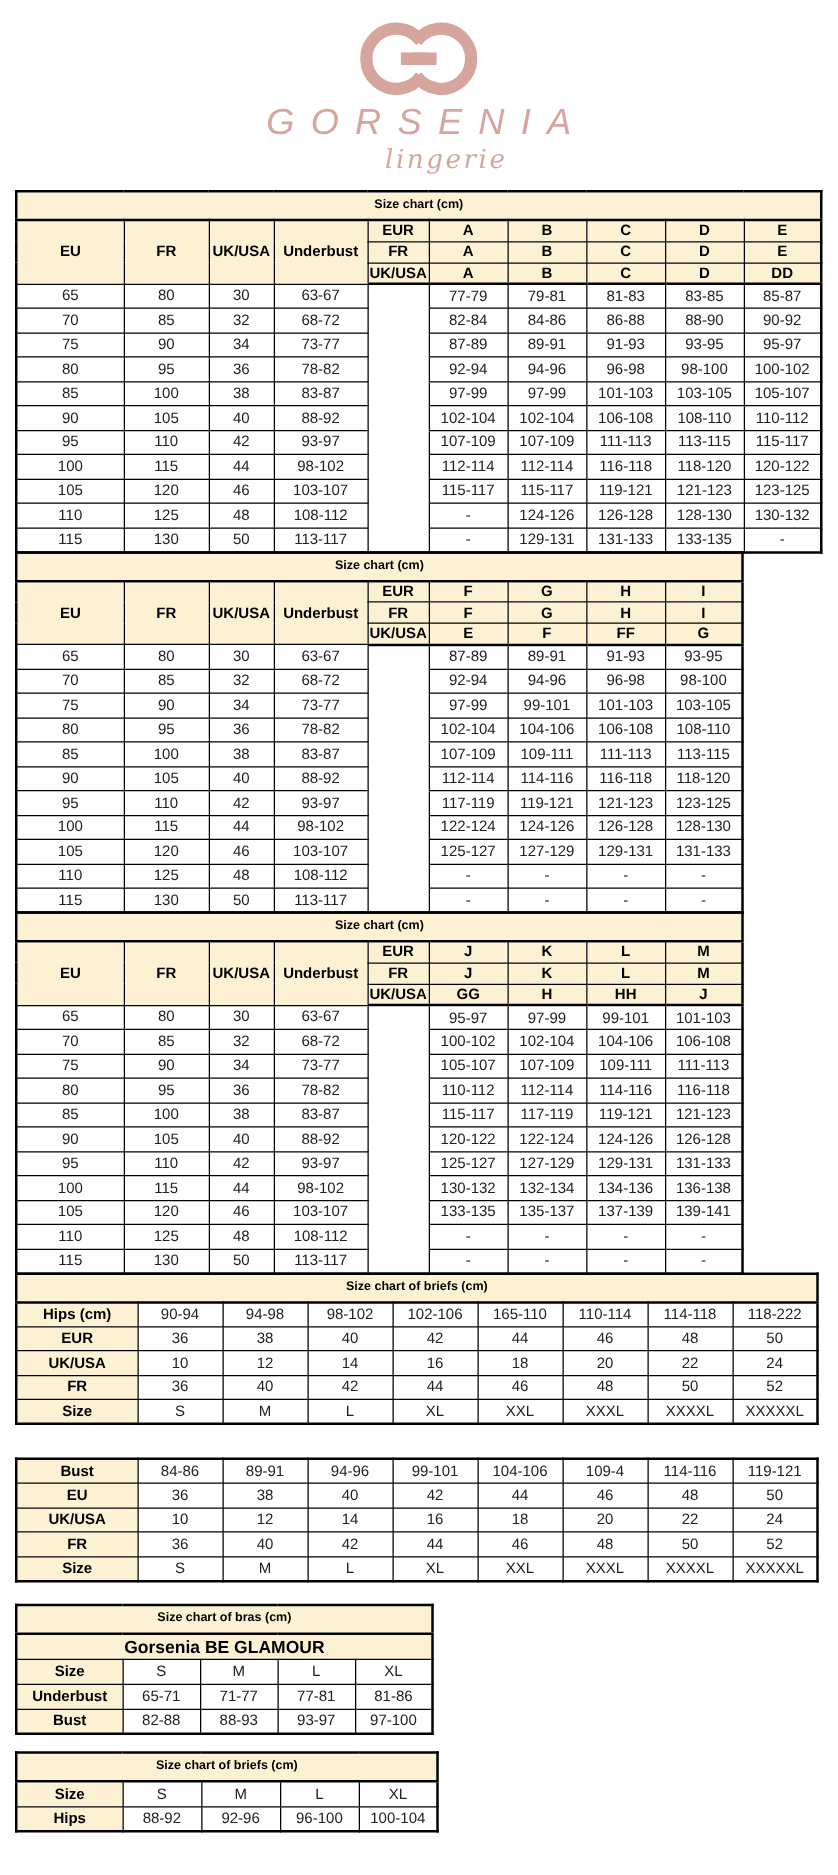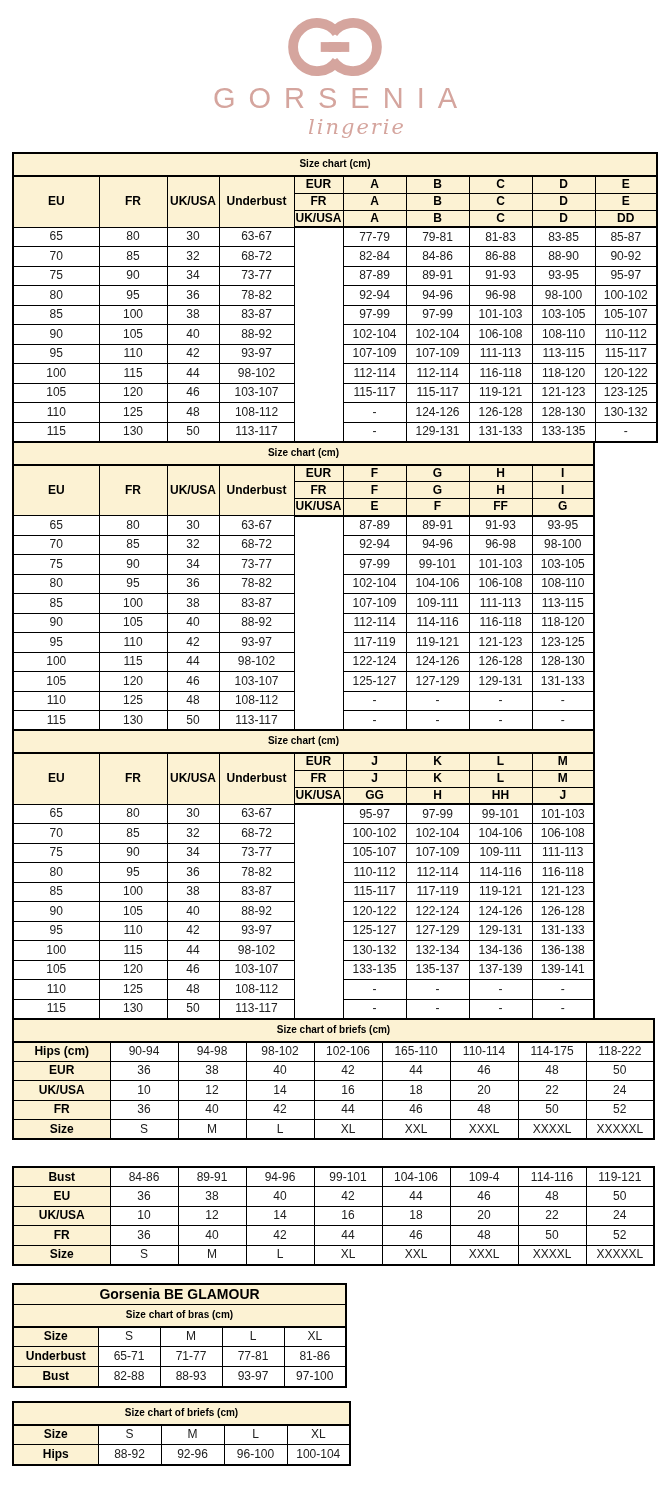--- a/index.html
+++ b/index.html
@@ -6,21 +6,21 @@
   body{
     width:670px;height:1500px;background:#ffffff;
     font-family:"Liberation Sans",sans-serif;
     -webkit-font-smoothing:antialiased;
   }
   
   .logo{height:138px;padding-top:14px;text-align:center;}
   .logo svg{display:block;margin:0 auto;}
   .brand{
     font-size:29px;font-weight:400;letter-spacing:13px;
-    color:var(--pink);margin-top:2px;text-indent:13px;
+    color:var(--pink);margin-top:2px;text-indent:13px;font-style:italic;
   }
   .tagline{
     font-family:"DejaVu Serif",serif;font-style:italic;
     font-size:21px;color:var(--pink);margin-top:0px;letter-spacing:2px;padding-left:44px;
   }
   
   .charts{margin-left:12px;}
   table{border-collapse:collapse;table-layout:fixed;border:2px solid var(--line);}
   .charts > table + table{margin-top:-2px;}
   .charts > table.gap-chemises{margin-top:26px;}
@@ -587,21 +587,21 @@
             <td class="title" colspan="9">Size chart of briefs (cm)</td>
           </tr>
           <tr class="data">
             <td class="rowlabel">Hips (cm)</td>
             <td>90-94</td>
             <td>94-98</td>
             <td>98-102</td>
             <td>102-106</td>
             <td>165-110</td>
             <td>110-114</td>
-            <td>114-175</td>
+            <td>114-118</td>
             <td>118-222</td>
           </tr>
           <tr class="data">
             <td class="rowlabel">EUR</td>
             <td>36</td>
             <td>38</td>
             <td>40</td>
             <td>42</td>
             <td>44</td>
             <td>46</td>
@@ -716,24 +716,24 @@
     <table class="matrix gap-glamour">
         <colgroup>
           <col style="width: 85px;">
           <col style="width: 62px;">
           <col style="width: 62px;">
           <col style="width: 62px;">
           <col style="width: 62px;">
         </colgroup>
         <tbody>
           <tr>
+            <td class="title" colspan="5">Size chart of bras (cm)</td>
+          </tr>
+          <tr>
             <td class="title2" colspan="5">Gorsenia BE GLAMOUR</td>
-          </tr>
-          <tr>
-            <td class="title" colspan="5">Size chart of bras (cm)</td>
           </tr>
           <tr class="data-20">
             <td class="rowlabel">Size</td>
             <td>S</td>
             <td>M</td>
             <td>L</td>
             <td>XL</td>
           </tr>
           <tr class="data-20">
             <td class="rowlabel">Underbust</td>

